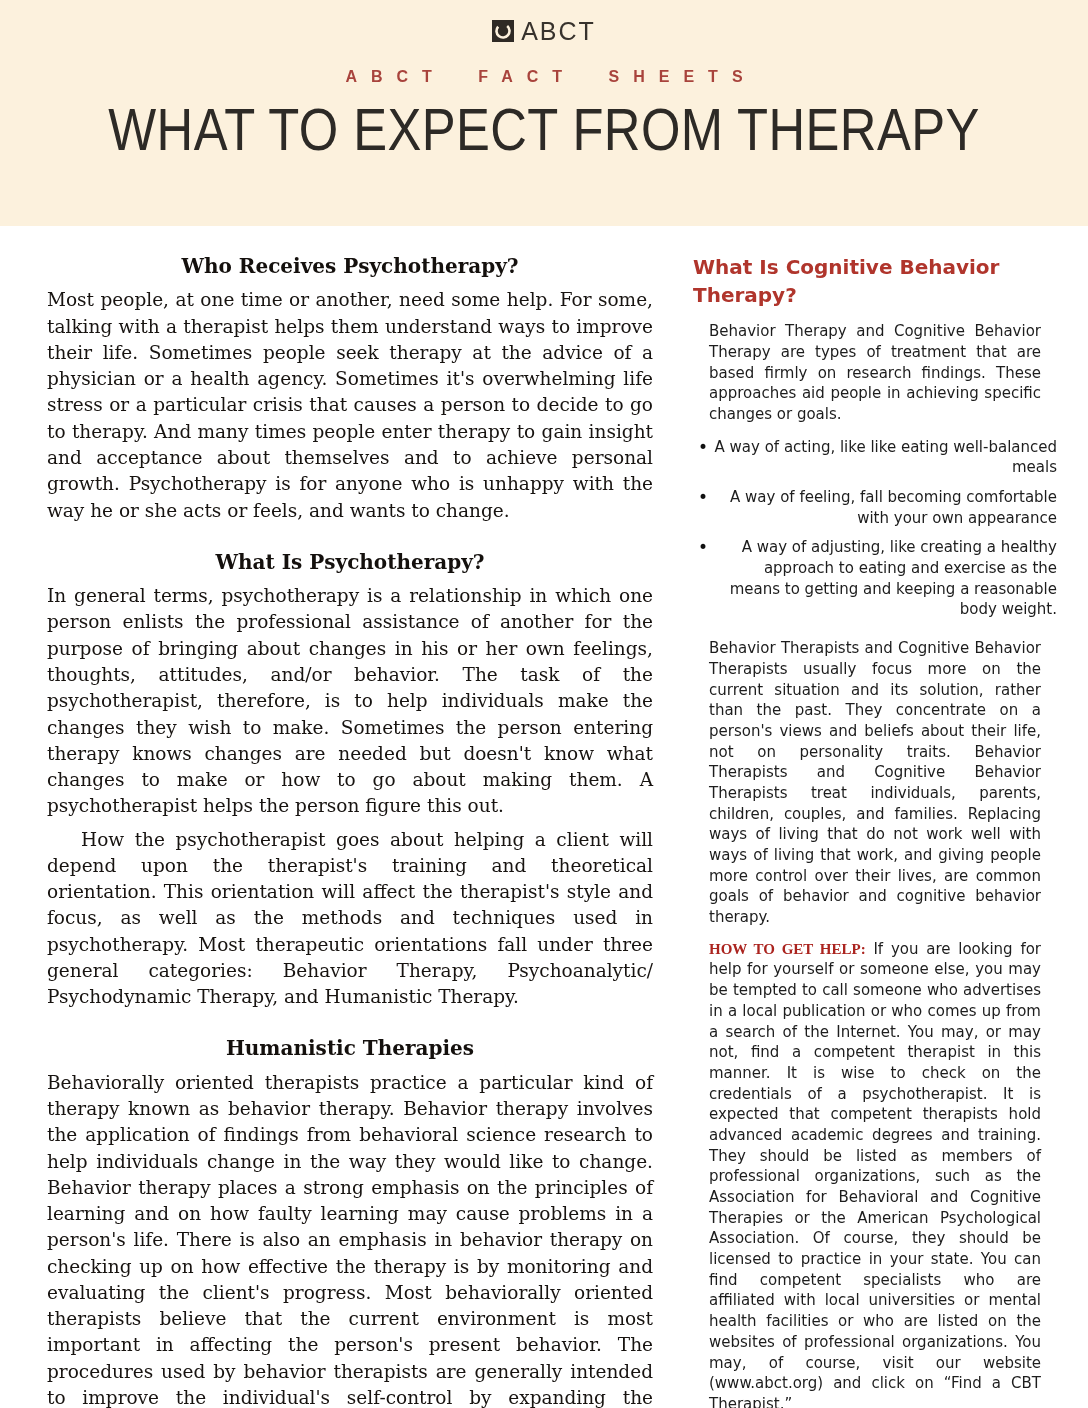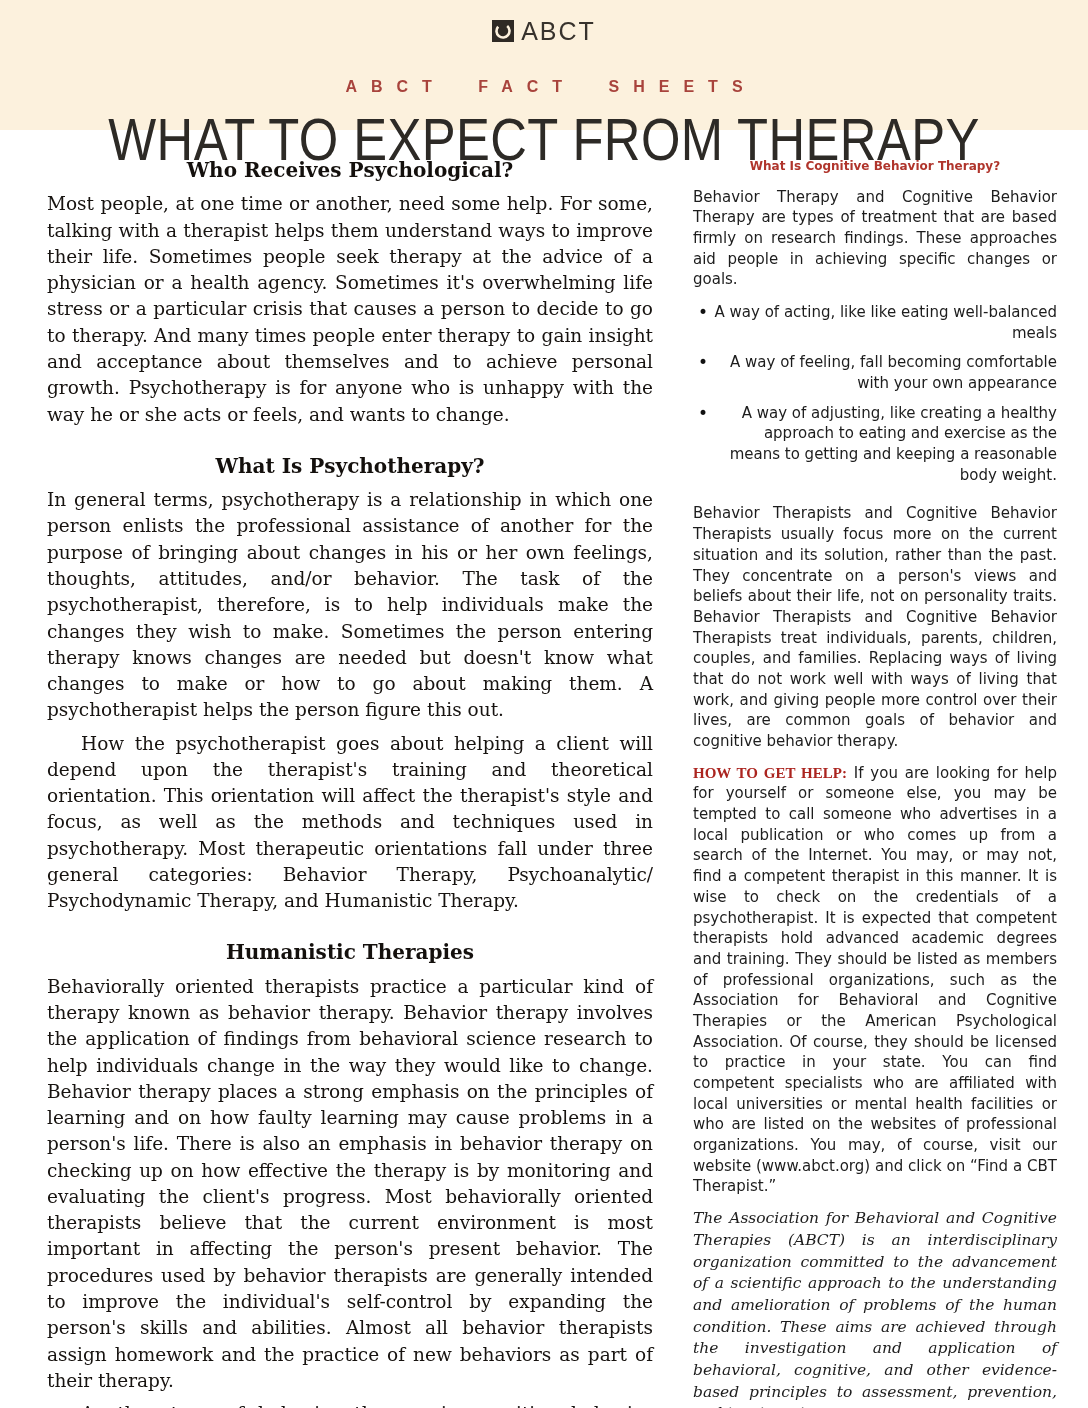--- a/index.html
+++ b/index.html
@@ -11,32 +11,32 @@
   }
   *{box-sizing:border-box;}
   html,body{margin:0;padding:0;}
   body{
     width:1088px;height:1408px;overflow:hidden;background:#ffffff;
     font-family:"Liberation Sans",sans-serif;
   }
   
   .masthead{
     background:var(--cream);
-    height:130px;
+    height:226px;
     text-align:center;
     padding-top:16px;
   }
   .logo{display:flex;justify-content:center;align-items:center;gap:7px;height:30px;}
   .logo-mark{width:22px;height:22px;display:inline-block;}
   .logo-text{
     font-size:25px;color:#37322c;letter-spacing:2px;
     font-family:"Liberation Sans",sans-serif;
   }
   .kicker{
-    margin-top:32px;
+    margin-top:22px;
     color:var(--kicker-red);
     font-size:16px;font-weight:bold;
     letter-spacing:14px;word-spacing:14px;
     text-indent:14px; 
   }
   .title{
     margin:10px 0 0;
     font-size:59px;font-weight:500;color:var(--title);
     letter-spacing:0.5px;white-space:nowrap;
     transform:scaleX(0.86);transform-origin:50% 50%;
@@ -62,25 +62,25 @@
   .col-left p{margin:7px;}
   .col-left p.indent{text-indent:34px;}
   
   .col-right{
     width:364px;flex:0 0 364px;
     font-family:"DejaVu Sans","Liberation Sans",sans-serif;
     font-size:15px;line-height:1.38;color:#1d1d1d;
     text-align:justify;
   }
   .col-right h2{
-    text-align:center;font-size:12px;font-weight:bold;
+    text-align:left;font-size:20px;font-weight:bold;
     color:var(--heading-red);
     margin:2px 0 12px;
   }
-  .col-right p{margin:0 0 11px;}
+  .col-right p{margin:0 16px 11px;}
   .bullets{
     list-style:none;margin:12px 0 18px;padding:0;text-align:right;
   }
   .bullets li{
     position:relative;padding-left:21px;margin-bottom:9px;
   }
   .bullets li::before{
     content:"\2022";
     position:absolute;left:5px;top:-1px;
     font-size:17px;color:#111;
@@ -109,21 +109,21 @@
       <span class="logo-text">ABCT</span>
     </div>
     <div class="kicker">ABCT FACT SHEETS</div>
     <h1 class="title">WHAT TO EXPECT FROM THERAPY</h1>
   </header>
 
   <main class="columns">
 
     <div class="col-left">
       <section>
-        <h2>Who Receives Psychological?</h2>
+        <h2>Who Receives Psychotherapy?</h2>
         <p>Most people, at one time or another, need some help. For some, talking with a therapist helps them understand ways to improve their life.  Sometimes people seek therapy at the advice of a physician or a health agency. Sometimes it's overwhelming life stress or a particular crisis that causes a person to decide to go to therapy. And many times people enter therapy to gain insight and acceptance about themselves and to achieve personal growth. Psychotherapy is for anyone who is unhappy with the way he or she acts or feels, and wants to change.</p>
       </section>
       <section>
         <h2>What Is Psychotherapy?</h2>
         <p>In general terms, psychotherapy is a relationship in which one person enlists the professional assistance of another for the purpose of bringing about changes in his or her own feelings, thoughts, attitudes, and/or behavior. The task of the psychotherapist, therefore, is to help individuals make the changes they wish to make. Sometimes the person entering therapy knows changes are needed but doesn't know what changes to make or how to go about making them. A psychotherapist helps the person figure this out.</p>
         <p class="indent">How the psychotherapist goes about helping a client will depend upon the therapist's training and theoretical orientation. This orientation will affect the therapist's style and focus, as well as the methods and techniques used in psychotherapy. Most therapeutic orientations fall under three general categories: Behavior Therapy, Psychoanalytic/ Psychodynamic Therapy, and Humanistic Therapy.</p>
       </section>
       <section>
         <h2>Humanistic Therapies</h2>
         <p>Behaviorally oriented therapists practice a particular kind of therapy known as behavior therapy. Behavior therapy involves the application of findings from behavioral science research to help individuals change in the way they would like to change. Behavior therapy places a strong emphasis on the principles of learning and on how faulty learning may cause problems in a person's life. There is also an emphasis in behavior therapy on checking up on how effective the therapy is by monitoring and evaluating the client's progress. Most behaviorally oriented therapists believe that the current environment is most important in affecting the person's present behavior. The procedures used by behavior therapists are generally intended to improve the individual's self-control by expanding the person's skills and abilities. Almost all behavior therapists assign homework and the practice of new behaviors as part of their therapy.</p>

